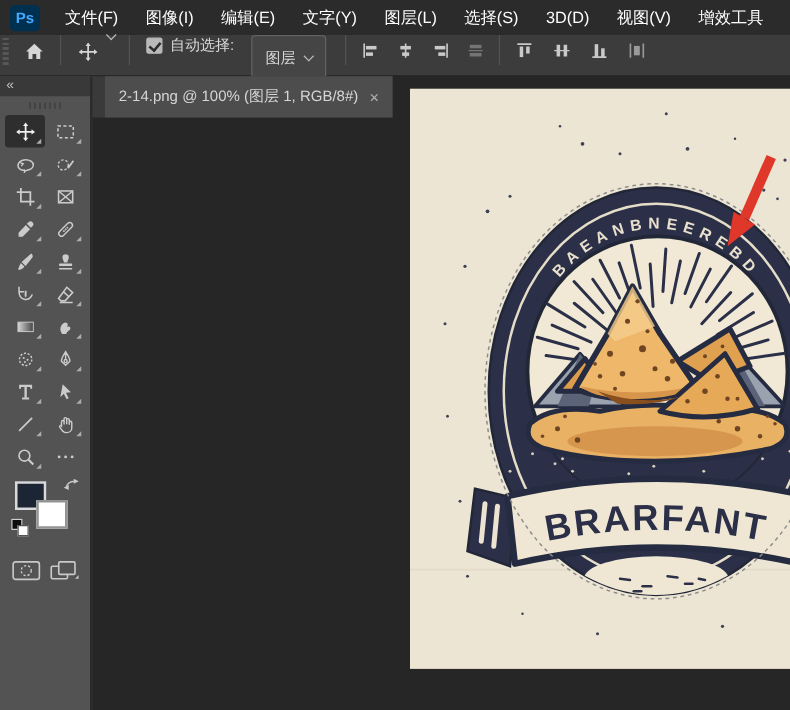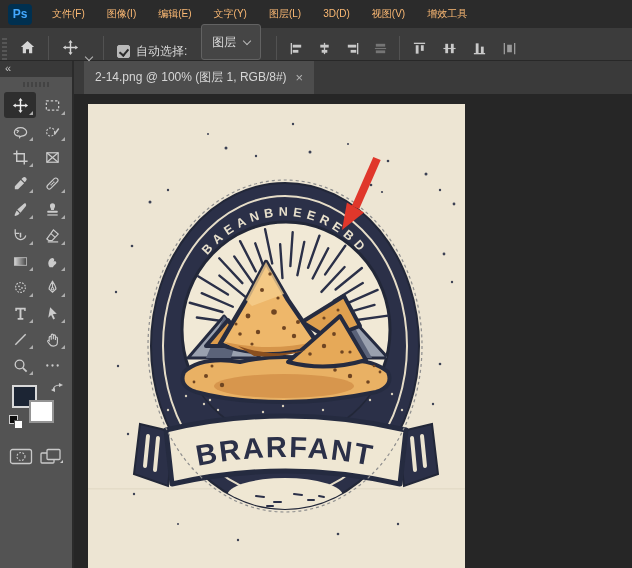--- a/index.html
+++ b/index.html
@@ -3,24 +3,24 @@
 <meta charset="utf-8">
 <style>
   html,body{margin:0;padding:0;background:#111;}
   *{box-sizing:border-box;font-family:"Liberation Sans","DejaVu Sans",sans-serif;}
   .app{position:relative;width:632px;height:568px;background:#262626;overflow:hidden;user-select:none;}
 
   
   .menubar{height:28px;background:#2b2b2b;display:flex;align-items:center;padding-left:6px;}
   .ps-logo{width:24px;height:21px;background:#003050;color:#43a9ff;font-weight:bold;font-size:12px;
            display:flex;align-items:center;justify-content:center;border-radius:4px;margin:0 9px 0 2px;}
-  .menu-item{color:#fdba74;font-size:10px;padding:0 11px;line-height:28px;white-space:nowrap;}
+  .menu-item{color:#ffffff;font-size:13px;padding:0 11px;line-height:28px;white-space:nowrap;}
 
   
-  .optionsbar{height:33px;background:#3c3c3c;border-bottom:1px solid #282828;display:flex;align-items:flex-end;}
+  .optionsbar{height:33px;background:#3c3c3c;border-bottom:1px solid #282828;display:flex;align-items:flex-start;}
   .obar-grip{width:5px;height:24px;margin:0 6px 0 2px;
     background:repeating-linear-gradient(0deg,#565656 0 2px,transparent 2px 4px);}
   .obtn{width:28px;height:26px;display:flex;align-items:center;justify-content:center;color:#d6d6d6;}
   .obtn svg{width:17px;height:17px;}
   .sep{width:1px;height:24px;background:#525252;margin:0 7px;}
   .chev{width:6px;height:6px;border-right:1.6px solid #b9b9b9;border-bottom:1.6px solid #b9b9b9;
         transform:rotate(45deg);margin:-3px 4px 0 2px;display:inline-block;}
   .cklabel{display:flex;align-items:center;gap:6px;margin:0 6px;}
   .ckbox{width:13px;height:13px;border-radius:2px;border:1px solid #9a9a9a;position:relative;background:transparent;}
   .ckbox.on{background:#b9b9b9;border-color:#b9b9b9;}
@@ -50,21 +50,21 @@
   .swatches{position:relative;height:56px;margin-top:4px;}
   .fg-swatch{position:absolute;left:12px;top:3px;width:25px;height:23px;border:2px solid #d9d9d9;}
   .bg-swatch{position:absolute;left:29px;top:18px;width:25px;height:23px;border:2px solid #949494;background:#fff;}
   .mini-swatch{position:absolute;left:9px;top:33px;width:14px;height:14px;}
   .mini-swatch .b{position:absolute;left:0;top:0;width:9px;height:9px;background:#0d0d0d;border:1px solid #cfcfcf;}
   .mini-swatch .w{position:absolute;right:0;bottom:0;width:9px;height:9px;background:#fff;border:1px solid #555;}
   .swap{position:absolute;left:50px;top:0;width:16px;height:14px;color:#c9c9c9;}
   .mask-row{display:flex;justify-content:space-around;padding:10px 6px 0;color:#c9c9c9;}
   .mask-row svg{width:24px;height:17px;}
 
-  .docarea{flex:1;display:flex;flex-direction:column;background:#262626;min-width:0;}
+  .docarea{flex:1;display:flex;flex-direction:row;background:#262626;min-width:0;}
   .tabbar{height:33px;background:#3a3a3a;display:flex;align-items:stretch;}
   .tab{display:flex;align-items:center;gap:9px;background:#4d4d4d;margin-left:10px;padding:0 11px;
        color:#d6d6d6;font-size:12px;white-space:nowrap;}
   .tab-close{color:#b3b3b3;font-size:13px;line-height:1;}
   .canvasarea{flex:1;position:relative;}
   .canvas{position:absolute;left:14px;top:10px;width:377px;height:464px;background:#ede5d3;}
   .canvas svg.art{position:absolute;left:0;top:0;}
   .hidden-defs{position:absolute;width:0;height:0;overflow:hidden;}
 </style>
 </head>
@@ -225,20 +225,21 @@
 <div class="app">
 
   <div class="menubar">
     <div class="ps-logo">Ps</div>
     <div id="menu-items" style="display:flex;">
         <span class="menu-item">文件(F)</span>
         <span class="menu-item">图像(I)</span>
         <span class="menu-item">编辑(E)</span>
         <span class="menu-item">文字(Y)</span>
         <span class="menu-item">图层(L)</span>
+        <span class="menu-item">选择(S)</span>
         <span class="menu-item">3D(D)</span>
         <span class="menu-item">视图(V)</span>
         <span class="menu-item">增效工具</span>
       </div>
   </div>
 
   <div class="optionsbar">
     <div class="obar-grip"></div>
     <div class="obtn">
         <svg viewBox="0 0 18 18">

